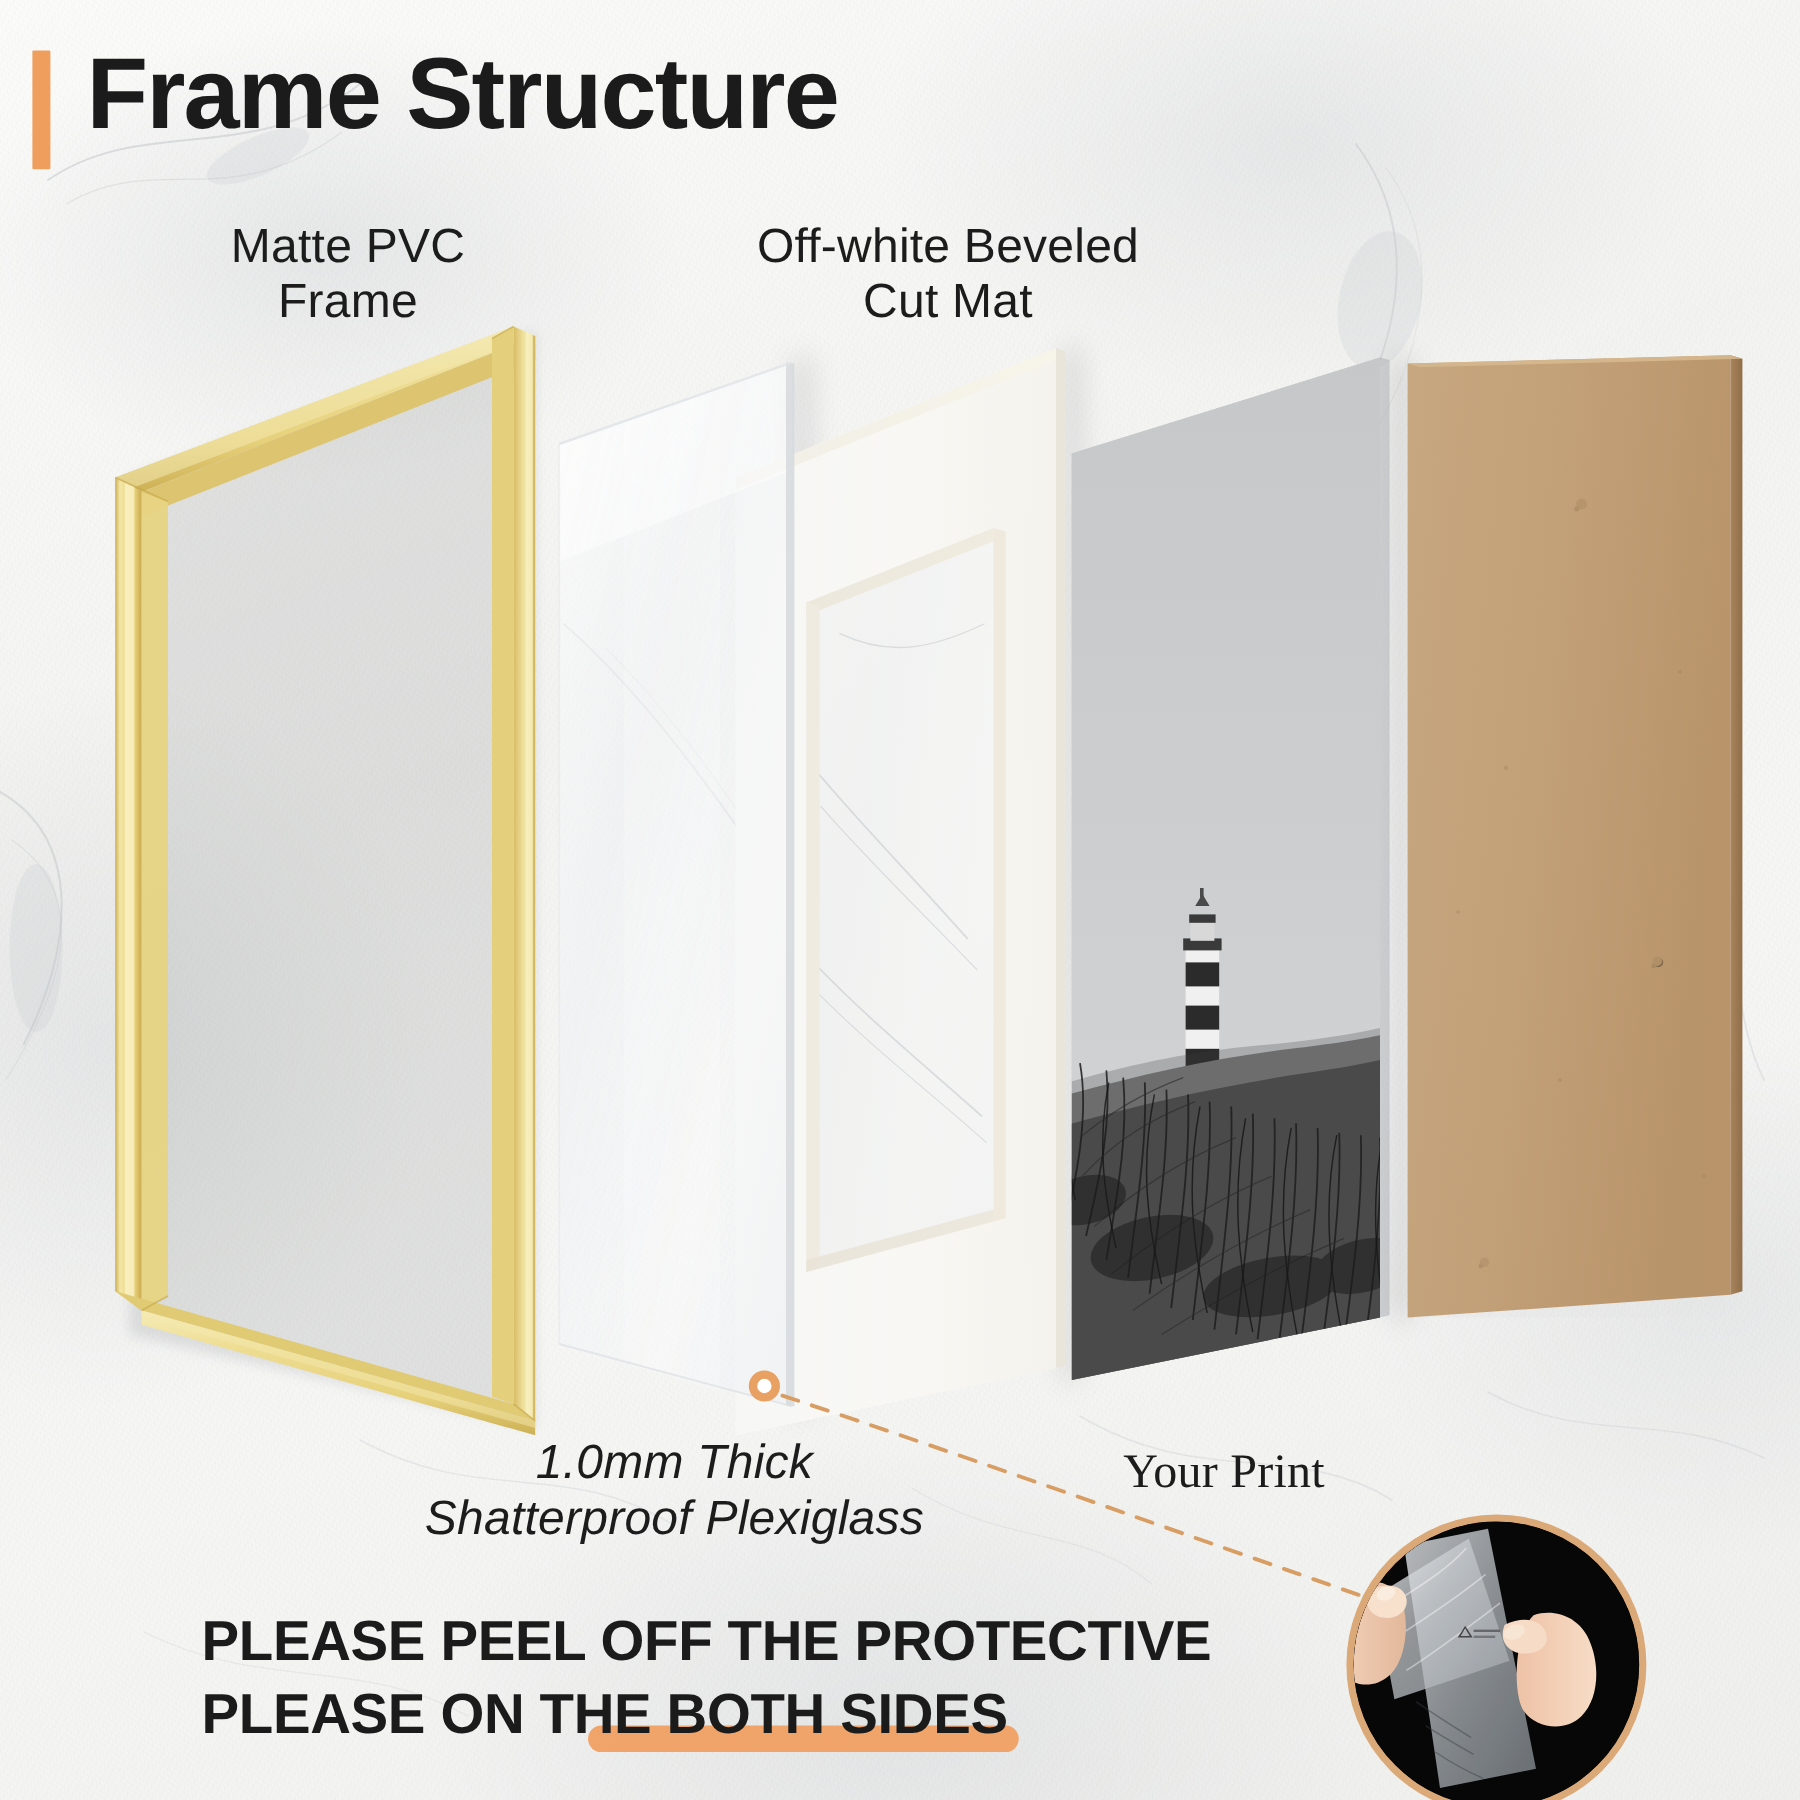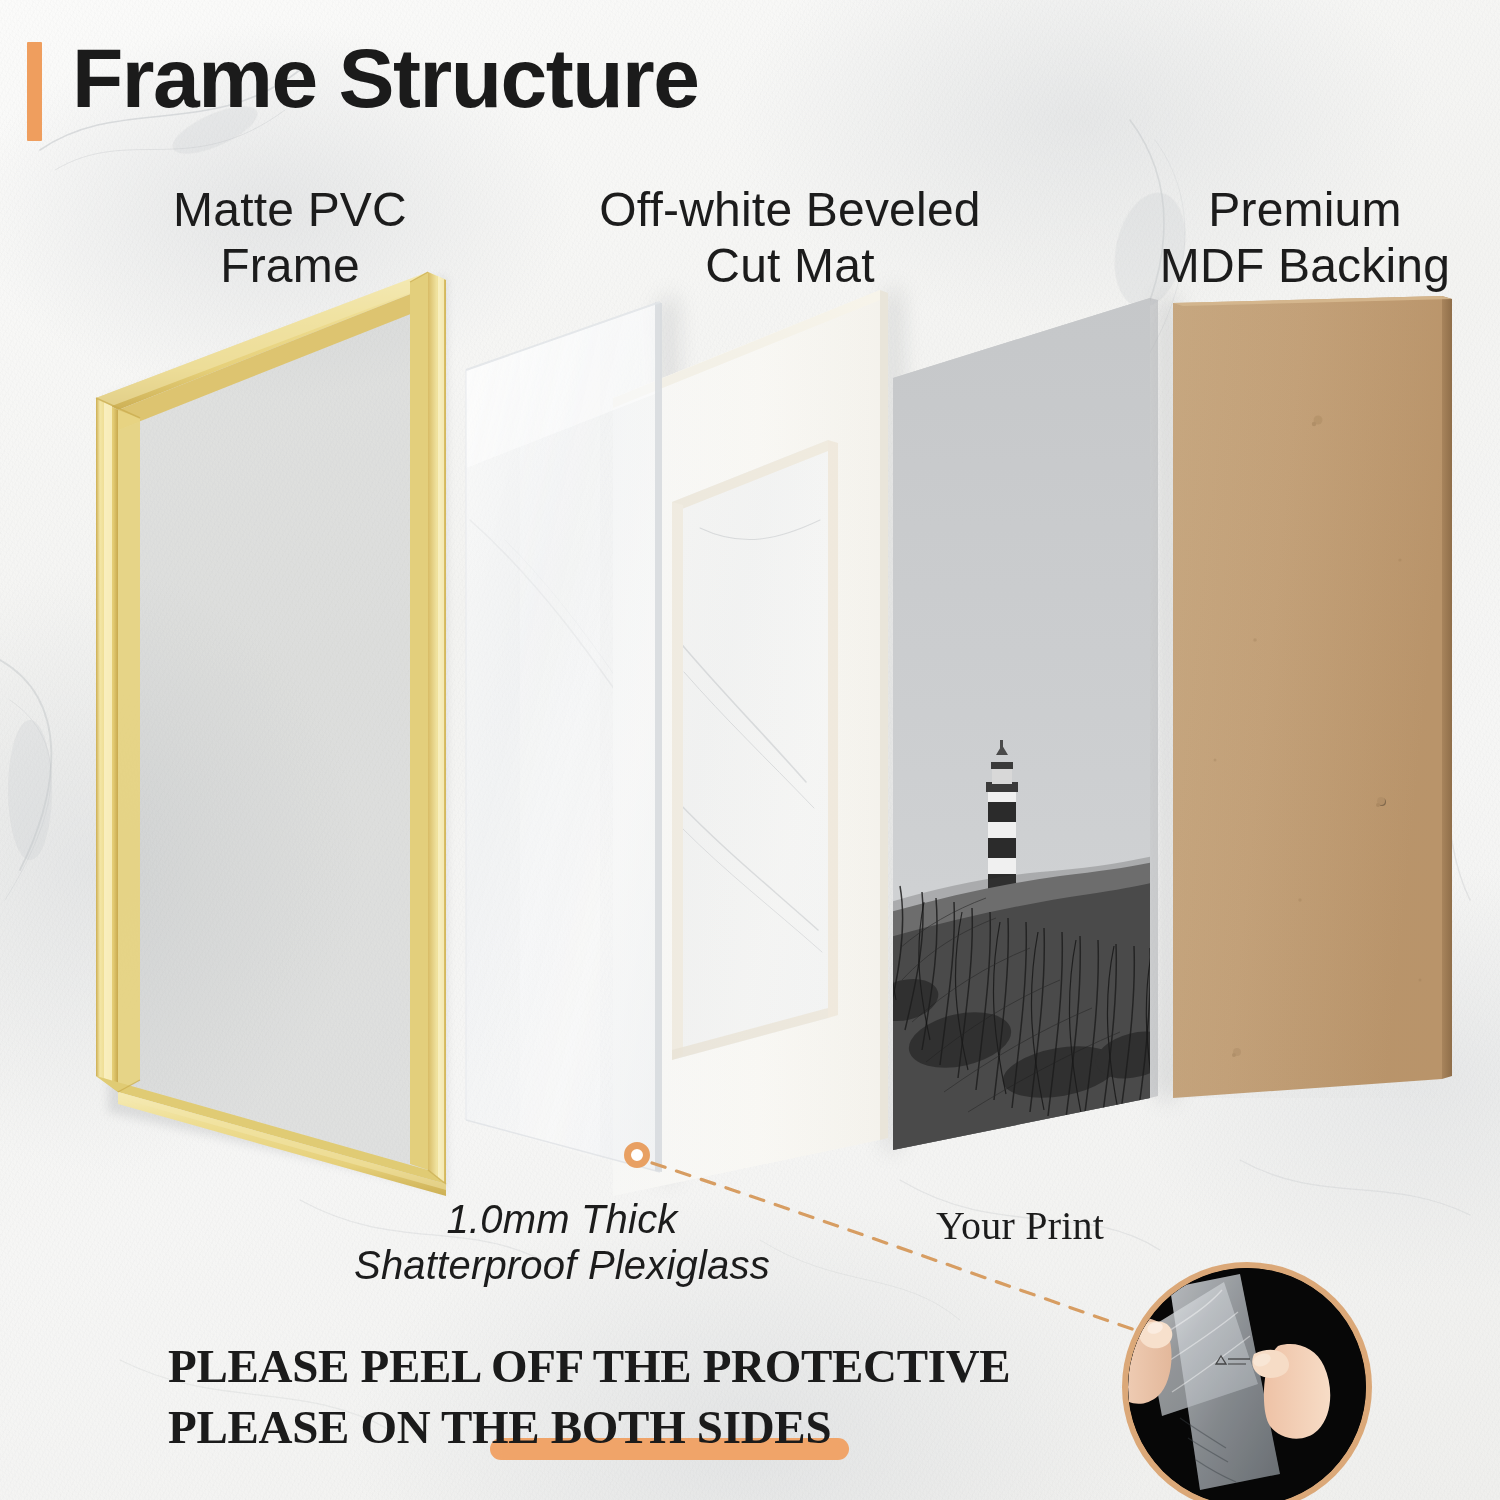--- a/index.html
+++ b/index.html
@@ -46,42 +46,42 @@
     font-size:84px;font-weight:bold;color:#1b1b1b;
     letter-spacing:-1.5px;line-height:1;white-space:nowrap;
   }
 
   
   .lbl{
     position:absolute;color:#1c1c1c;font-weight:300;
     text-align:center;line-height:1.16;white-space:pre-line;
     letter-spacing:.2px;
   }
-  .lbl-top{font-size:48px;}
+  .lbl-top{font-size:40px;}
   .lbl-bot{font-size:40px;}
 
   
   .layer{position:absolute;}
 
   
   .frame-wrap{left:0;top:0;width:1500px;height:1500px;pointer-events:none;}
 
   
   .connector{position:absolute;left:0;top:0;width:1500px;height:1500px;pointer-events:none;}
   .ring{
     position:absolute;left:624px;top:1142px;width:26px;height:26px;
     border:7px solid #e8a063;border-radius:50%;background:#ffffff;
     box-sizing:border-box;
   }
 
   
   .warn{
     position:absolute;left:168px;top:1336px;width:880px;
     font-size:47px;font-weight:bold;color:#1b1b1b;
-    line-height:1.30;letter-spacing:-.3px;font-family:Liberation Serif, serif;
+    line-height:1.30;letter-spacing:-.3px;
   }
   .warn-line{position:relative;display:block;}
   .hl{
     position:absolute;left:490px;top:1438px;width:359px;height:22px;
     background:#f0a062;border-radius:11px;z-index:0;opacity:.95;
   }
   .warn{z-index:2;}
 
   
   .inset{
@@ -386,22 +386,20 @@
       </g>
     </svg>
   </div>
 
   <div class="lbl lbl-top" style="left:110px;top:182px;width:360px;">Matte PVC
 Frame</div>
 
   <div class="lbl lbl-top" style="left:570px;top:182px;width:440px;">Off-white Beveled
 Cut Mat</div>
 
-  <div class="lbl lbl-top" style="left:1115px;top:182px;width:380px;">Premium
-MDF Backing</div>
 
   <div class="lbl lbl-bot" style="left:272px;top:1196px;width:580px;font-style:italic;">1.0mm Thick
 Shatterproof Plexiglass</div>
 
   <div class="lbl lbl-bot" style="left:880px;top:1203px;width:280px;font-family:Liberation Serif, serif;">Your Print</div>
 
   <div class="connector">
     <svg width="1500" height="1500" viewBox="0 0 1500 1500">
       <path d="M652 1163 C 810 1215, 990 1280, 1135 1330" fill="none" stroke="#d79d62" stroke-width="3.2" stroke-dasharray="14 12" stroke-linecap="round"></path>
     </svg>

